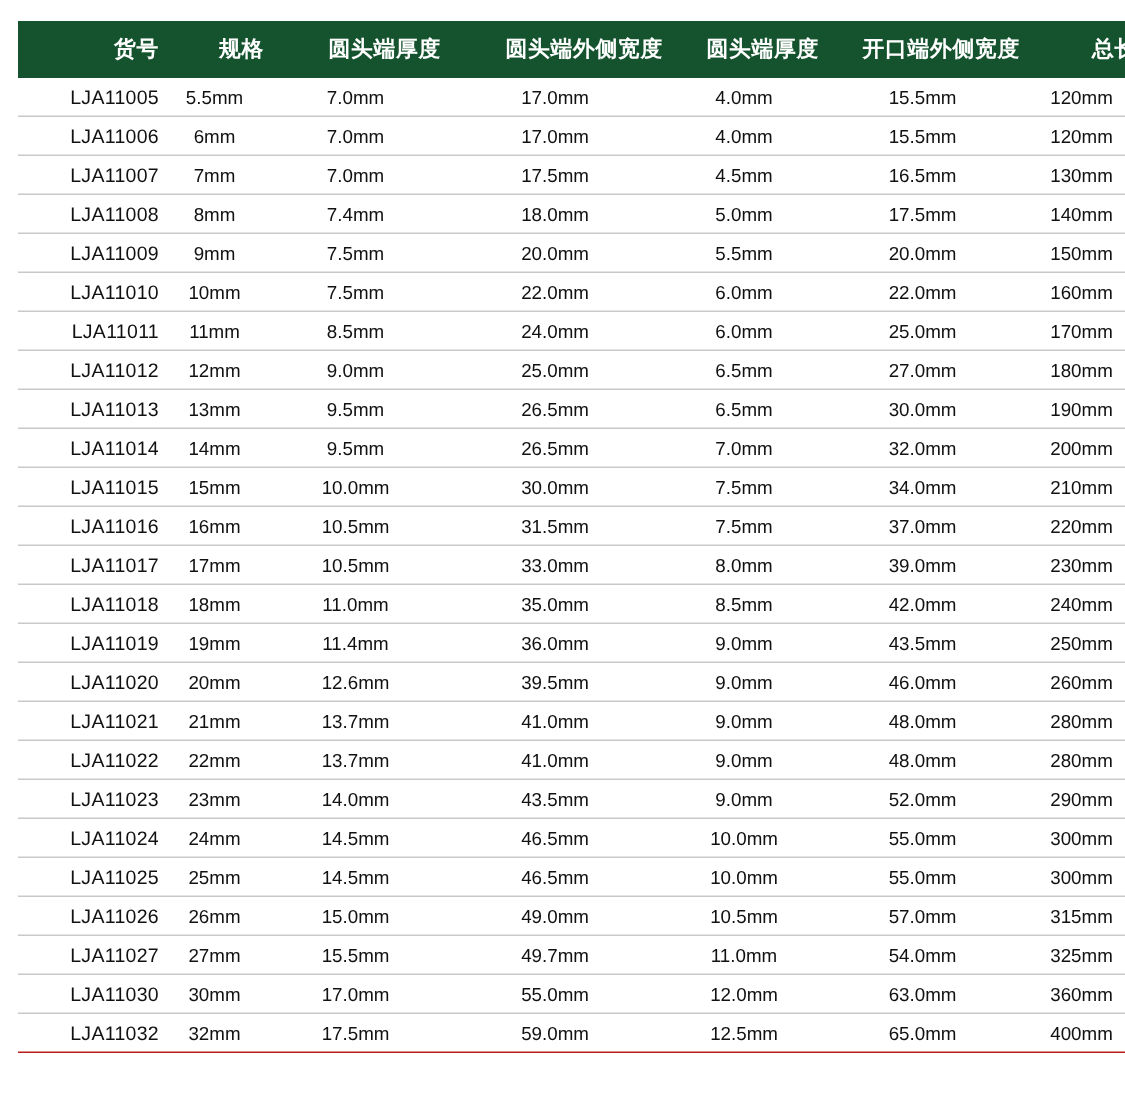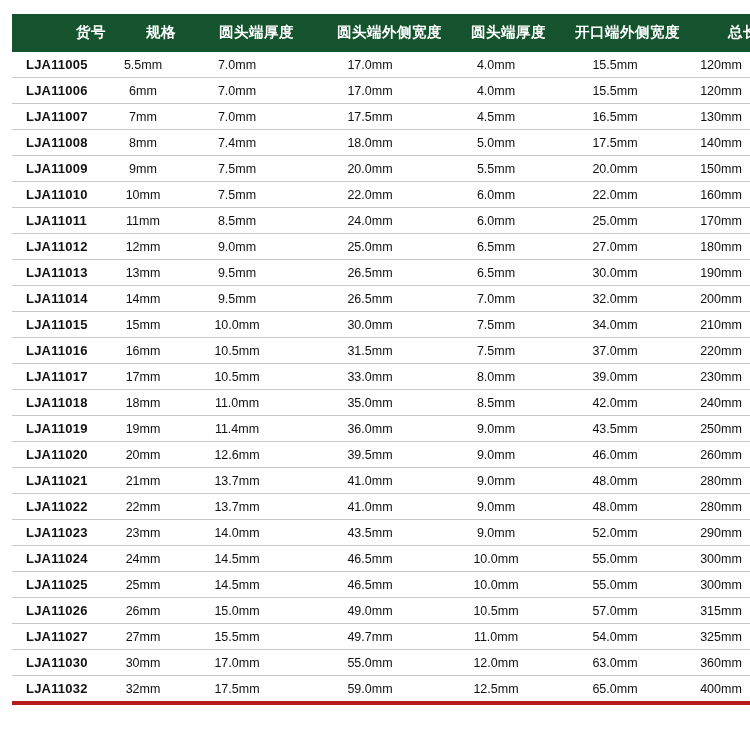--- a/index.html
+++ b/index.html
@@ -38,28 +38,27 @@
   table.spec tbody td {
     font-size: 12.5px;
     color: #111111;
     text-align: center;
     padding: 5px 2px 5px 2px;
     border-bottom: 1px solid #c9c9c9;
     background: #ffffff;
     white-space: nowrap;
   }
   table.spec tbody tr td:first-child {
-    text-align: left;
+    text-align: right;
     padding-left: 14px;
     font-size: 13px;
     letter-spacing: 0.2px;
-    font-weight: bold;
   }
   table.spec tbody tr:last-child td {
-    border-bottom: 4px solid #b91c1c;
+    border-bottom: 1px solid #b91c1c;
   }
   
   col.c0 { width: 96px; }
   col.c1 { width: 70px; }
   col.c2 { width: 118px; }
   col.c3 { width: 148px; }
   col.c4 { width: 104px; }
   col.c5 { width: 134px; }
   col.c6 { width: 78px; }
 </style>

